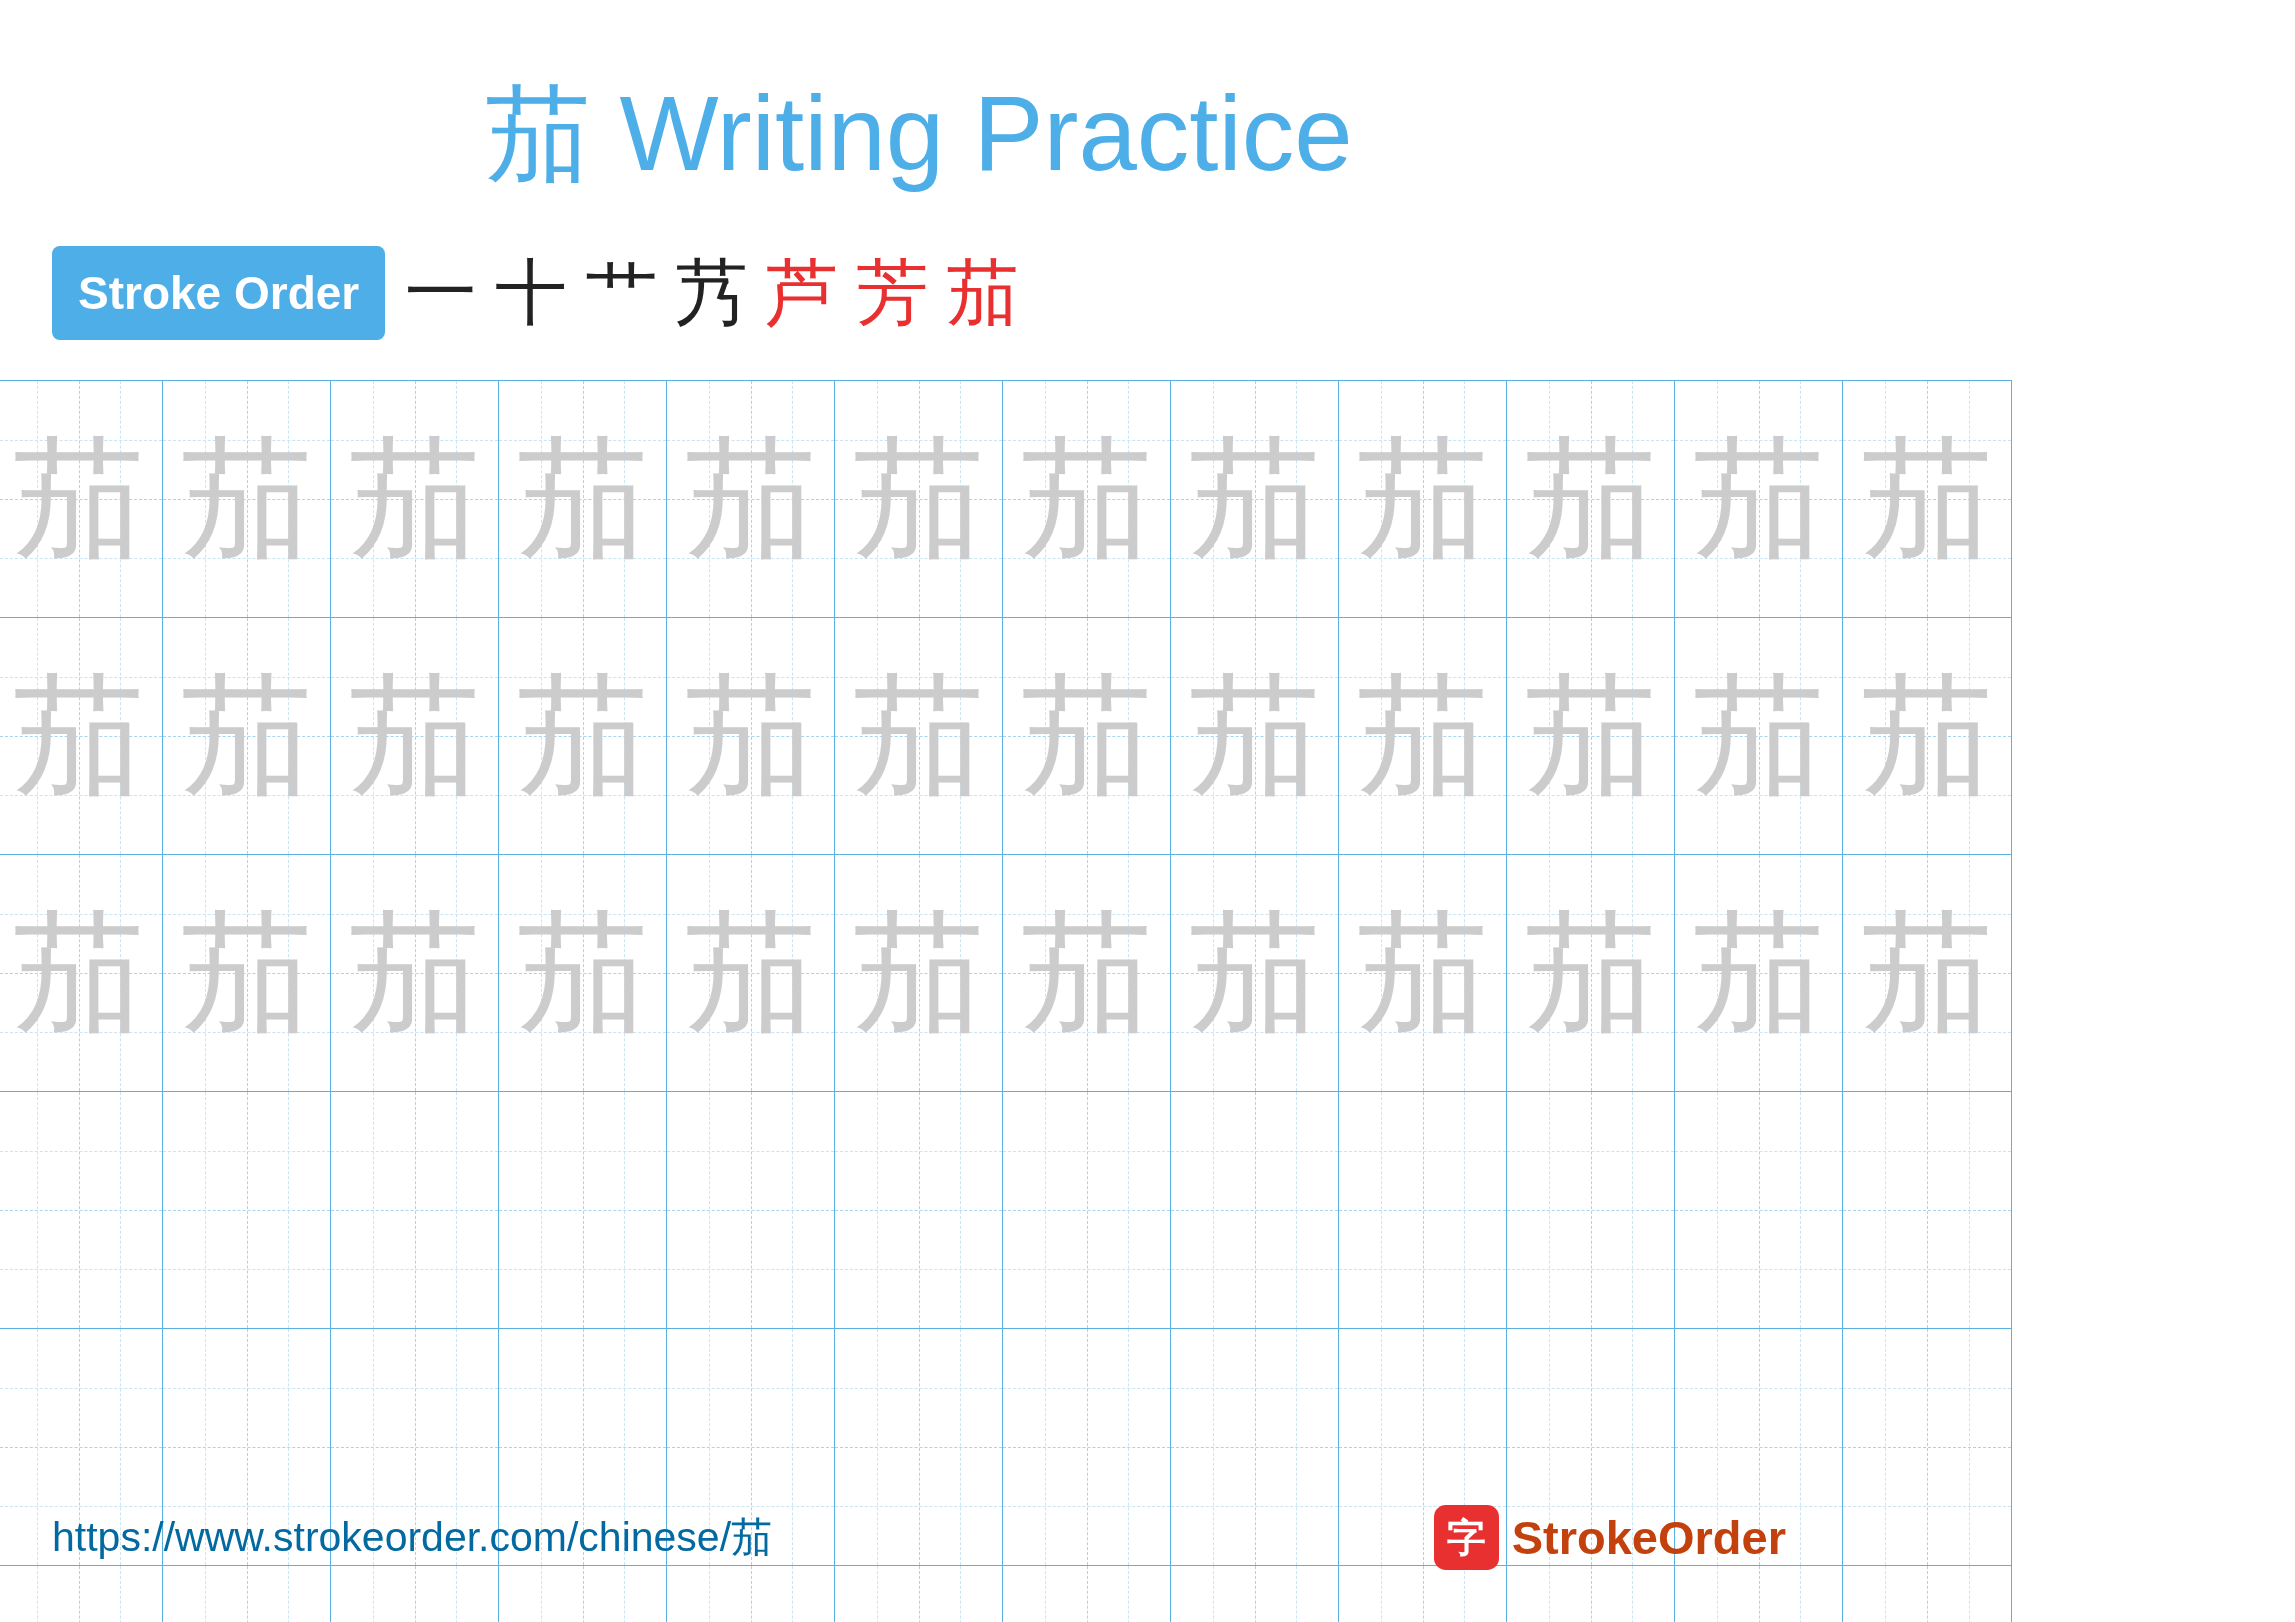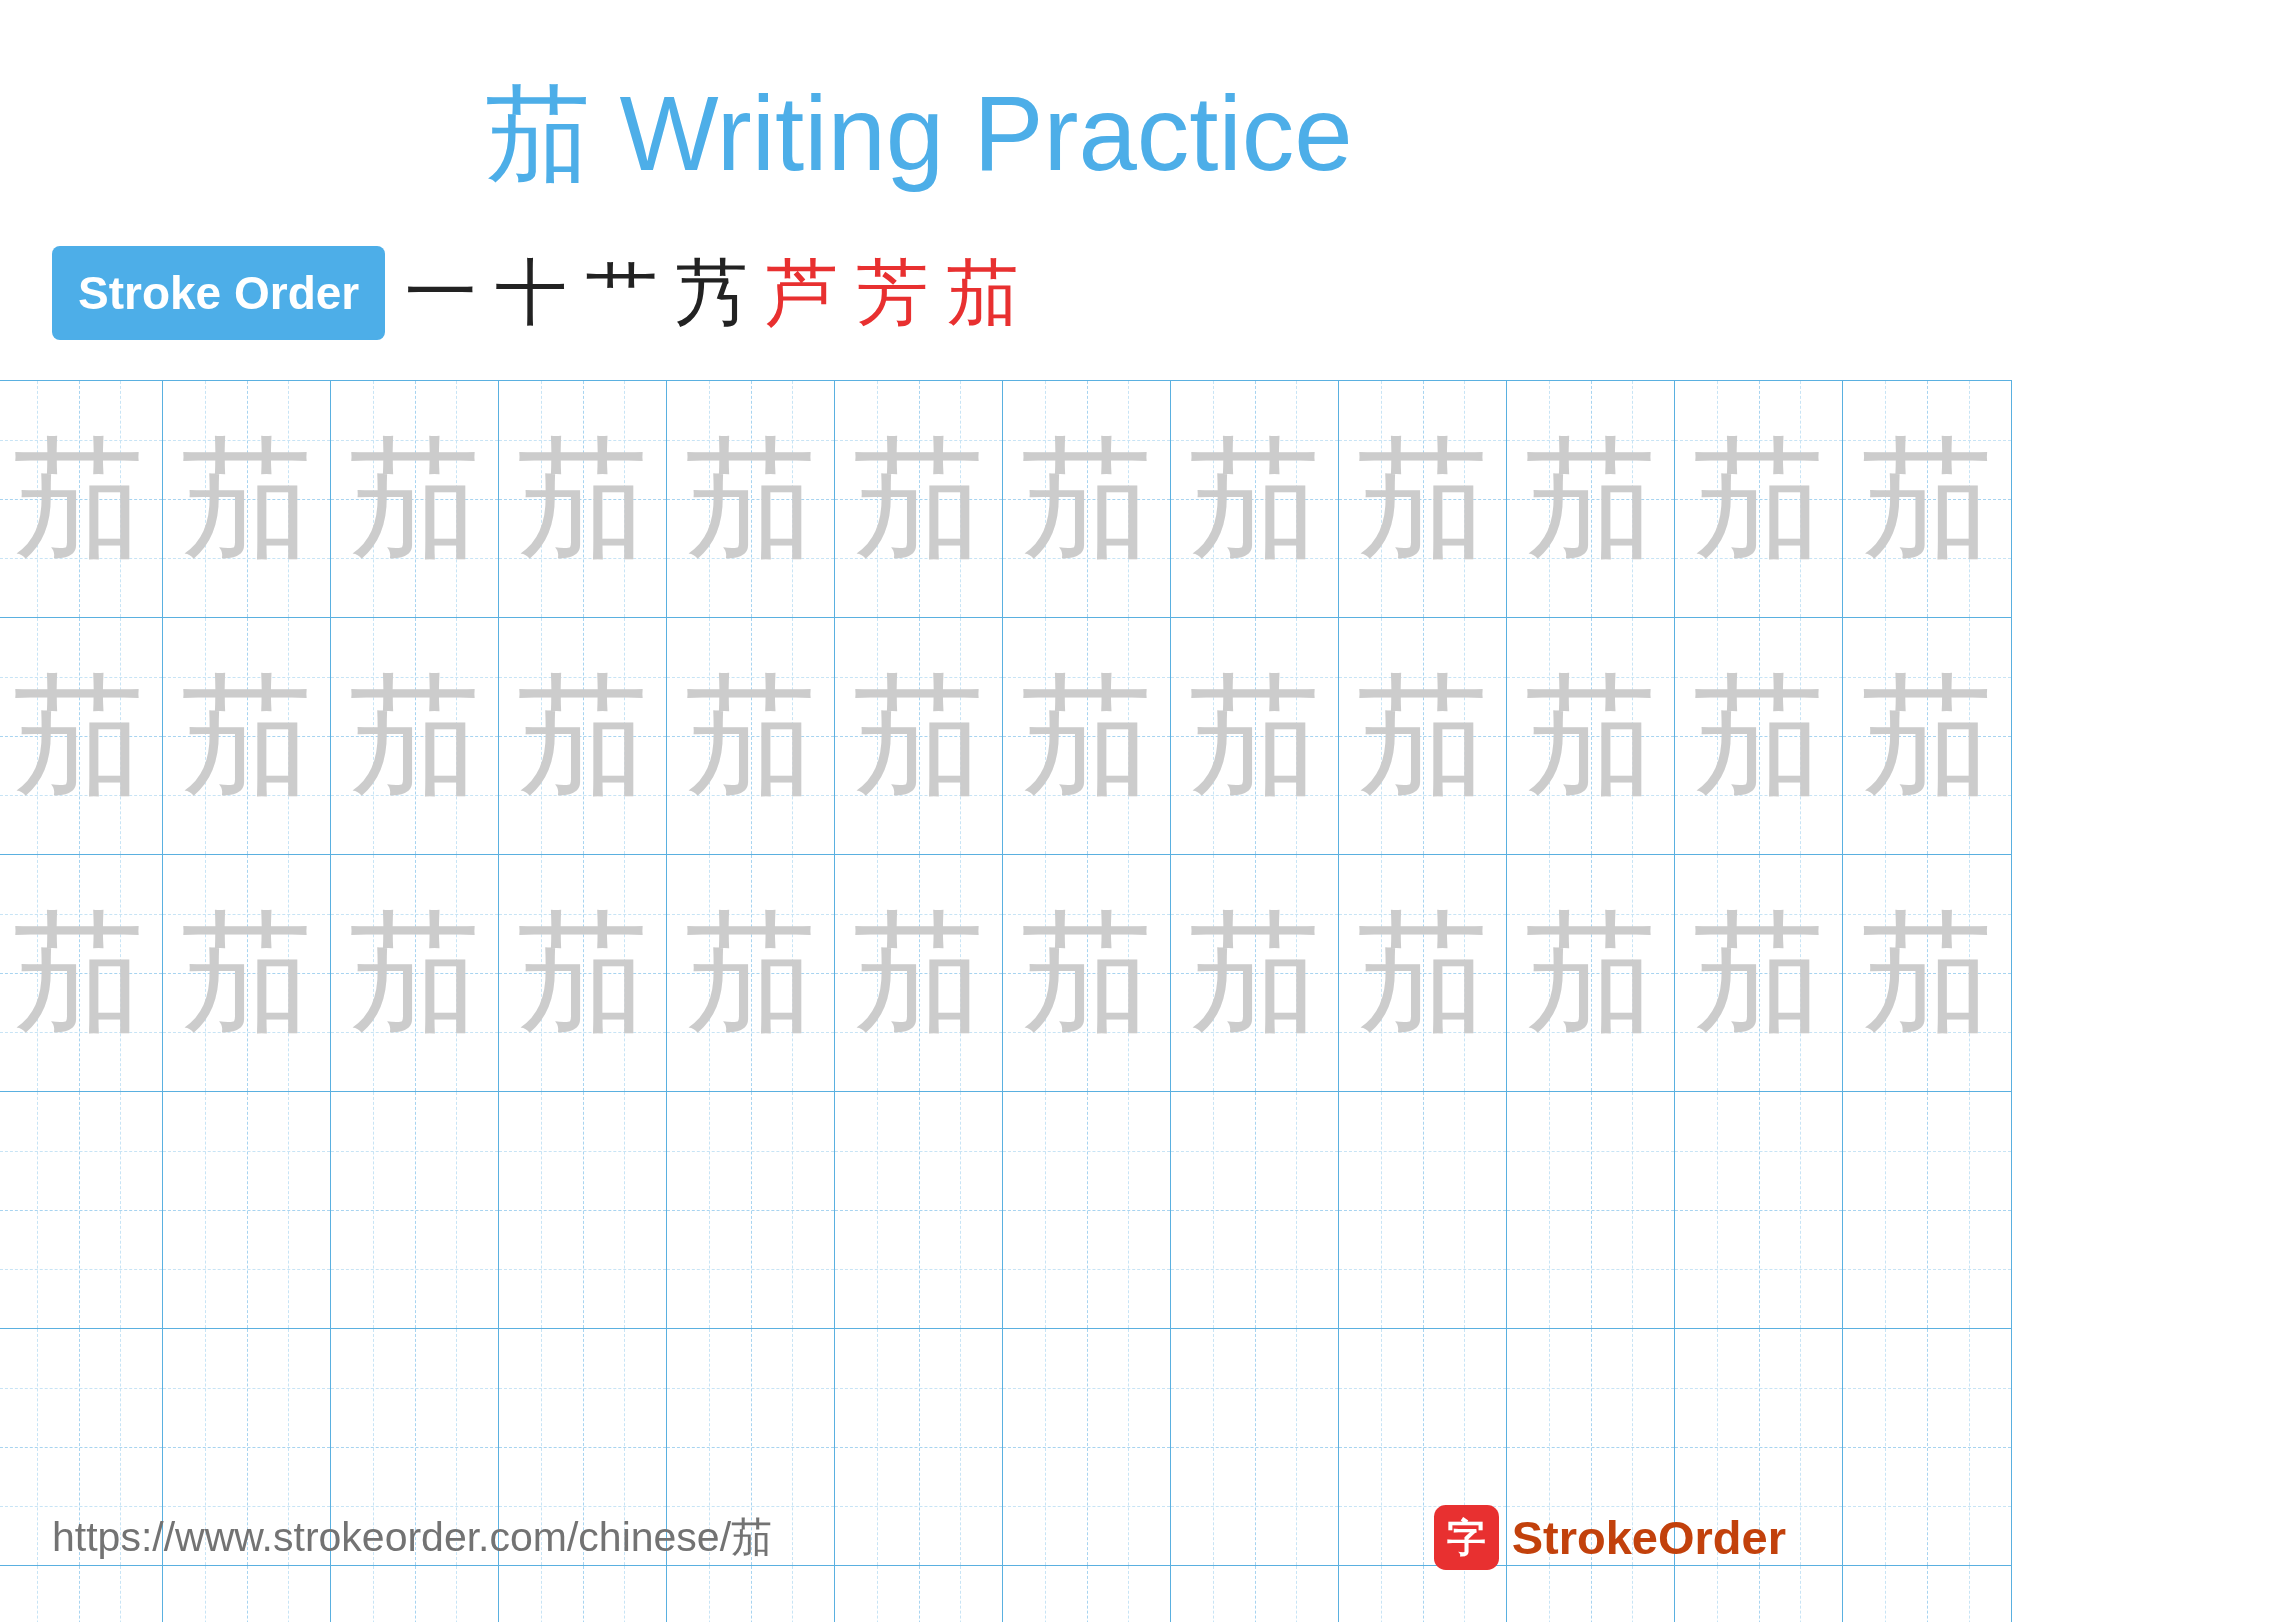--- a/index.html
+++ b/index.html
@@ -140,21 +140,21 @@
       bottom: 52px;
       left: 52px;
       right: 52px;
       display: flex;
       align-items: center;
       justify-content: space-between;
     }
 
     .footer-url {
       font-size: 41px;
-      color: #737373;
+      color: #0369a1;
       text-decoration: none;
     }
 
     .footer-logo {
       display: flex;
       align-items: center;
       gap: 13px;
     }
 
     .logo-icon {

